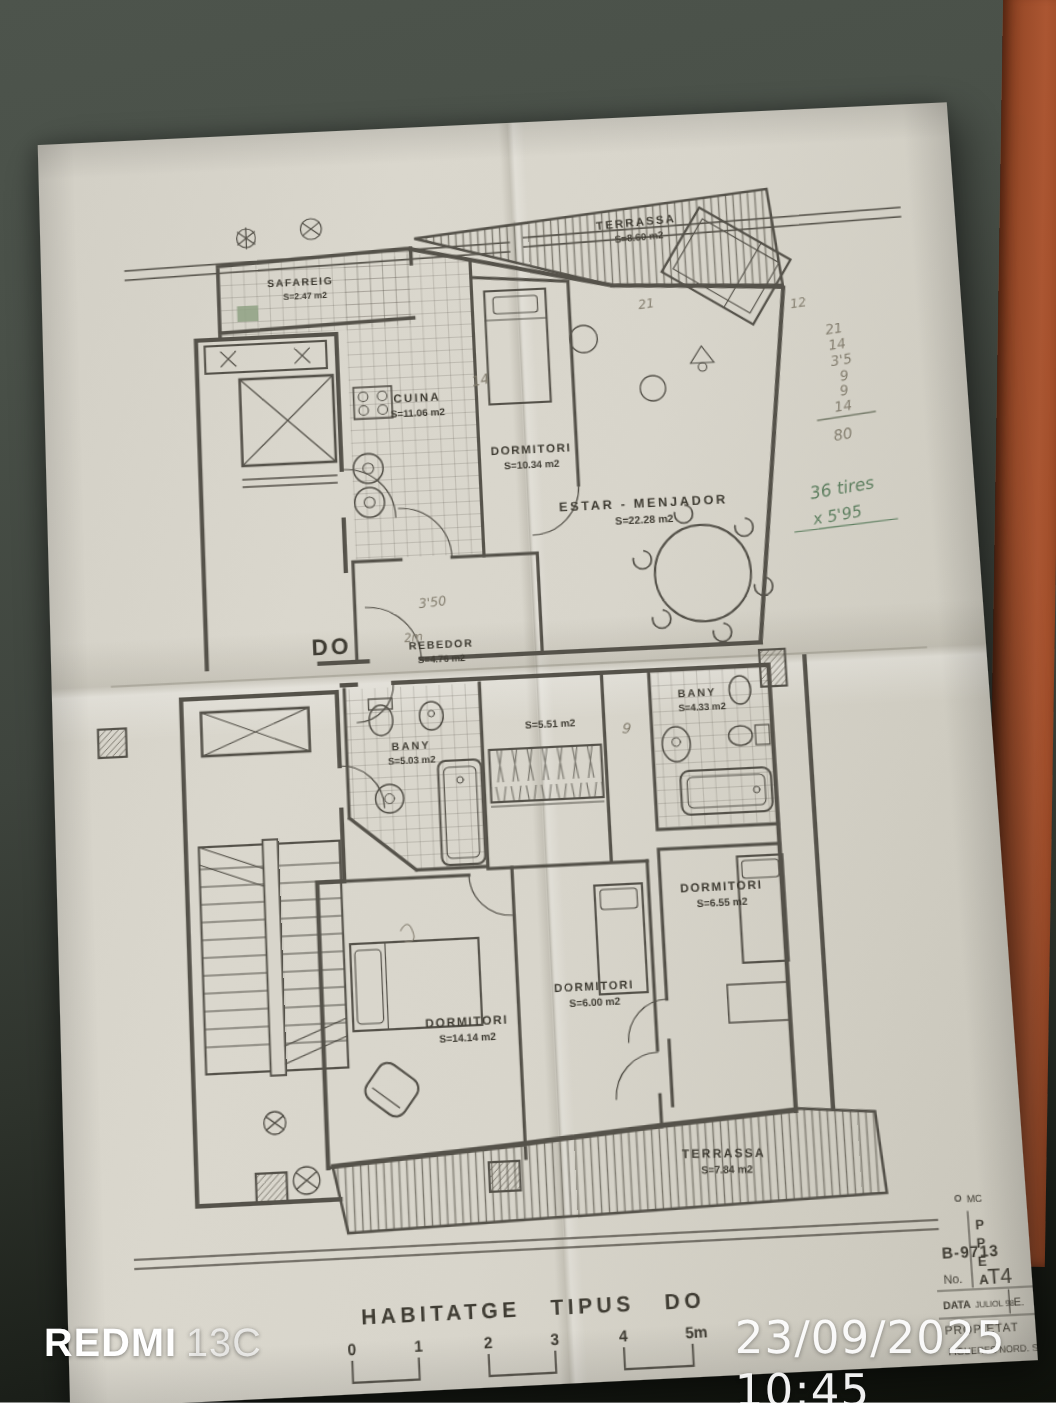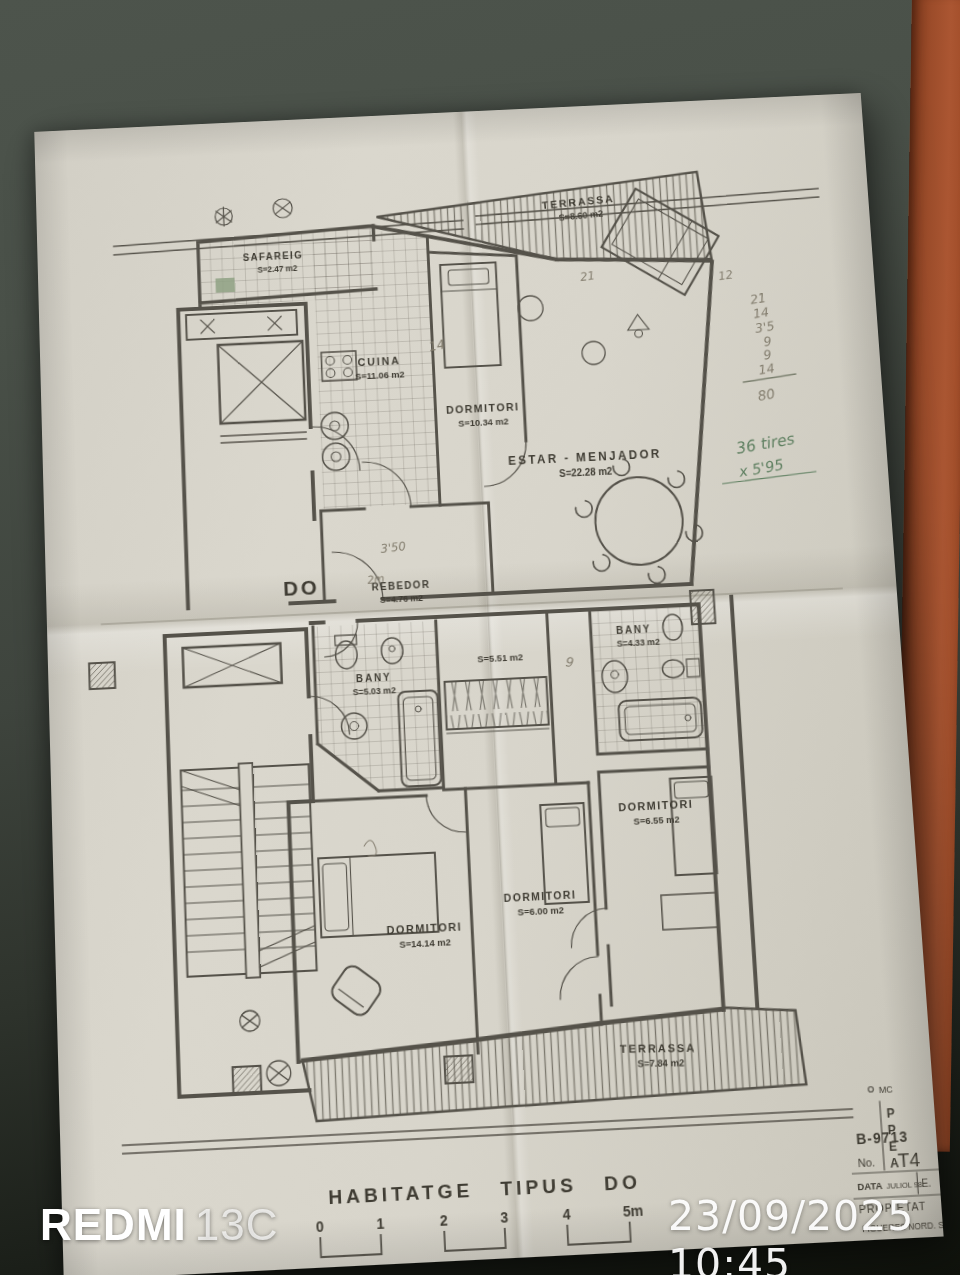--- a/index.html
+++ b/index.html
@@ -21,21 +21,21 @@
     background:
       linear-gradient(90deg,rgba(0,0,0,.10) 0%,rgba(0,0,0,0) 4%,rgba(0,0,0,0) 95%,rgba(0,0,0,.12) 100%),
       linear-gradient(180deg,rgba(0,0,0,.10) 0%,rgba(0,0,0,0) 3%,rgba(0,0,0,0) 41%,rgba(90,85,70,.14) 44.6%,rgba(255,255,255,.25) 45.4%,rgba(0,0,0,0) 49%,rgba(0,0,0,0) 96%,rgba(0,0,0,.10) 100%),
       linear-gradient(90deg,rgba(0,0,0,0) 50.6%,rgba(95,90,75,.16) 51.6%,rgba(255,255,255,.22) 52.2%,rgba(0,0,0,0) 53.4%),
       linear-gradient(105deg,#d2cfc5 0%,#dad7cd 30%,#d8d5cb 55%,#cfccc1 82%,#c8c5ba 100%);
     box-shadow:10px 16px 42px rgba(0,0,0,.5),-4px 0 18px rgba(0,0,0,.25);
   }
   .paper svg{display:block;width:100%;height:100%;}
   .wm{
     position:absolute;z-index:3;left:40px;top:1200px;color:#fff;
-    font-size:44px;letter-spacing:1px;text-shadow:0 1px 4px rgba(0,0,0,.45);
+    font-size:36px;letter-spacing:1px;text-shadow:0 1px 4px rgba(0,0,0,.45);
   }
   .wm .b{font-weight:700;}
   .wm .m{font-weight:400;color:rgba(255,255,255,.72);margin-left:8px;}
   .ts{
     position:absolute;z-index:3;left:668px;top:1192px;color:rgba(255,255,255,.94);
     font-family:"DejaVu Sans",sans-serif;font-size:41px;font-weight:400;letter-spacing:1px;
     text-shadow:0 1px 4px rgba(0,0,0,.35);
   }
   
   .rm{font-family:"Liberation Sans",sans-serif;font-weight:bold;fill:#3f3c33;}

